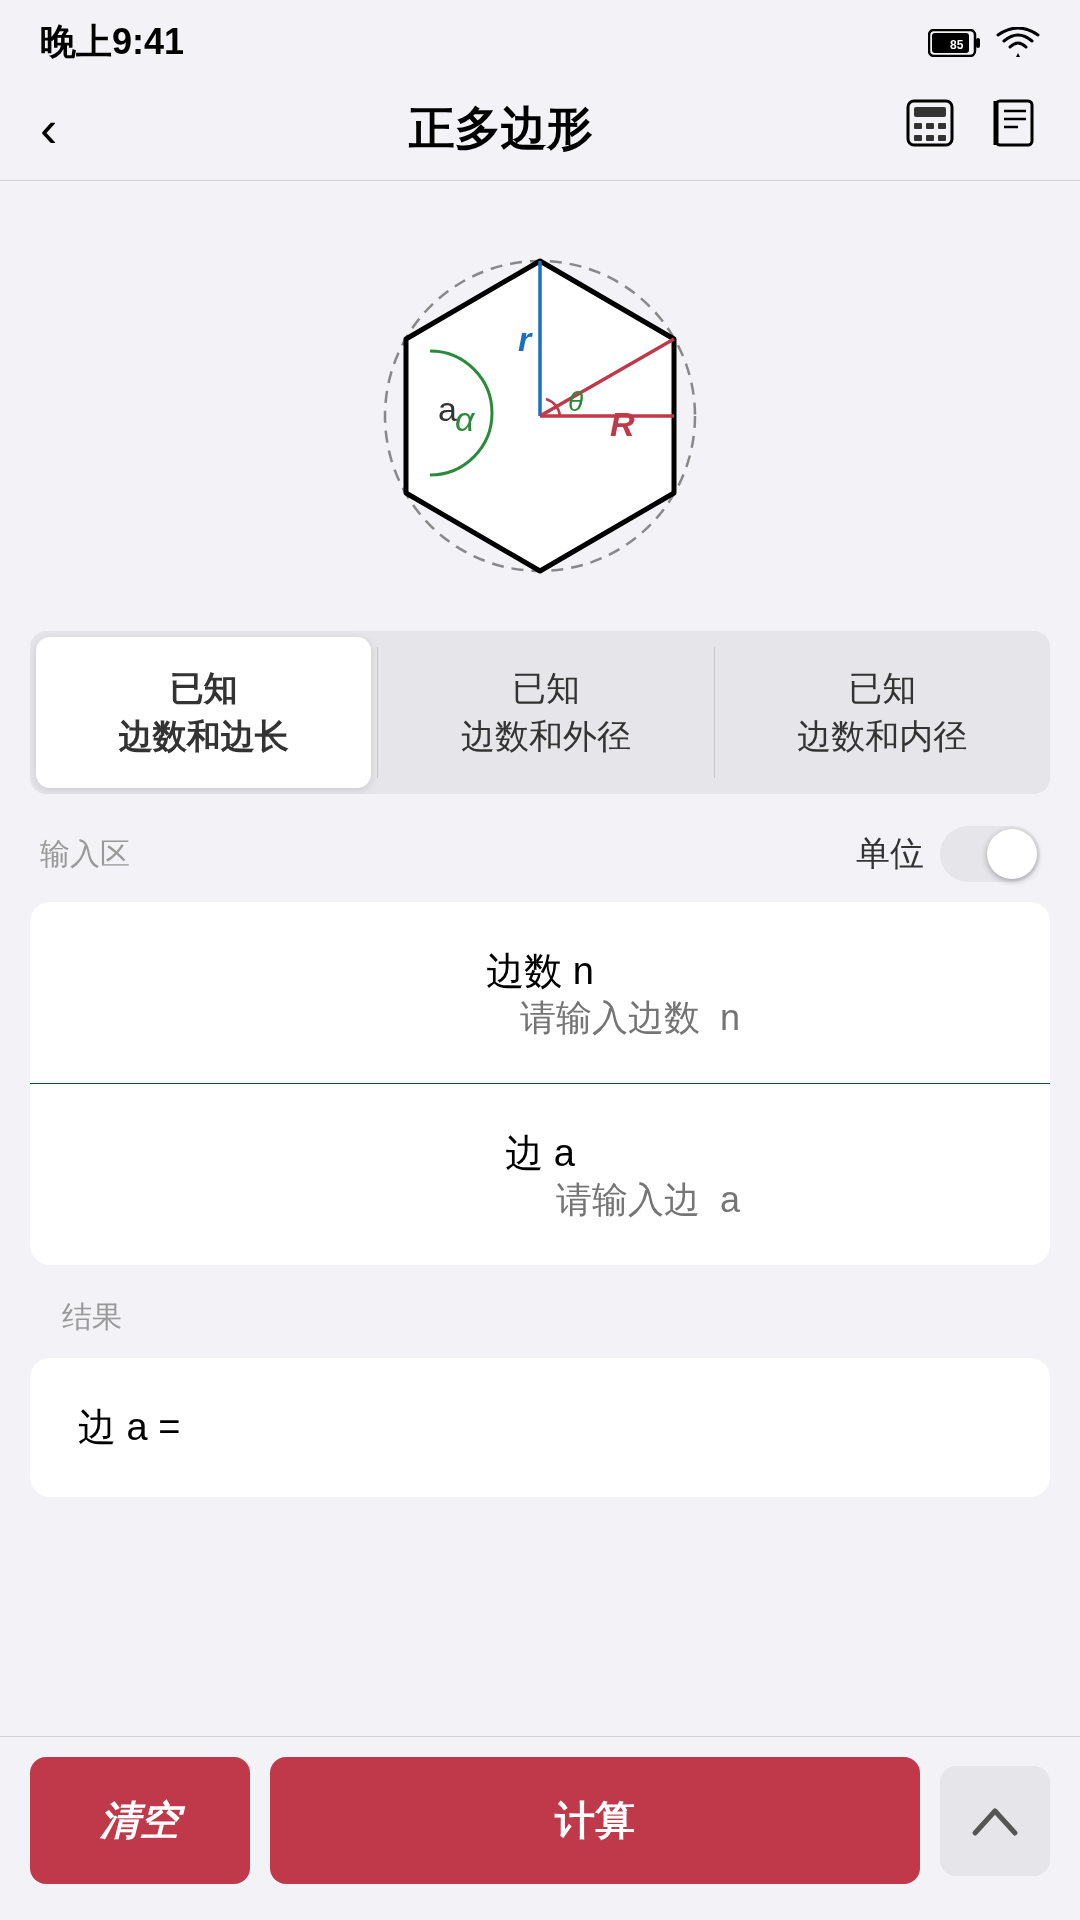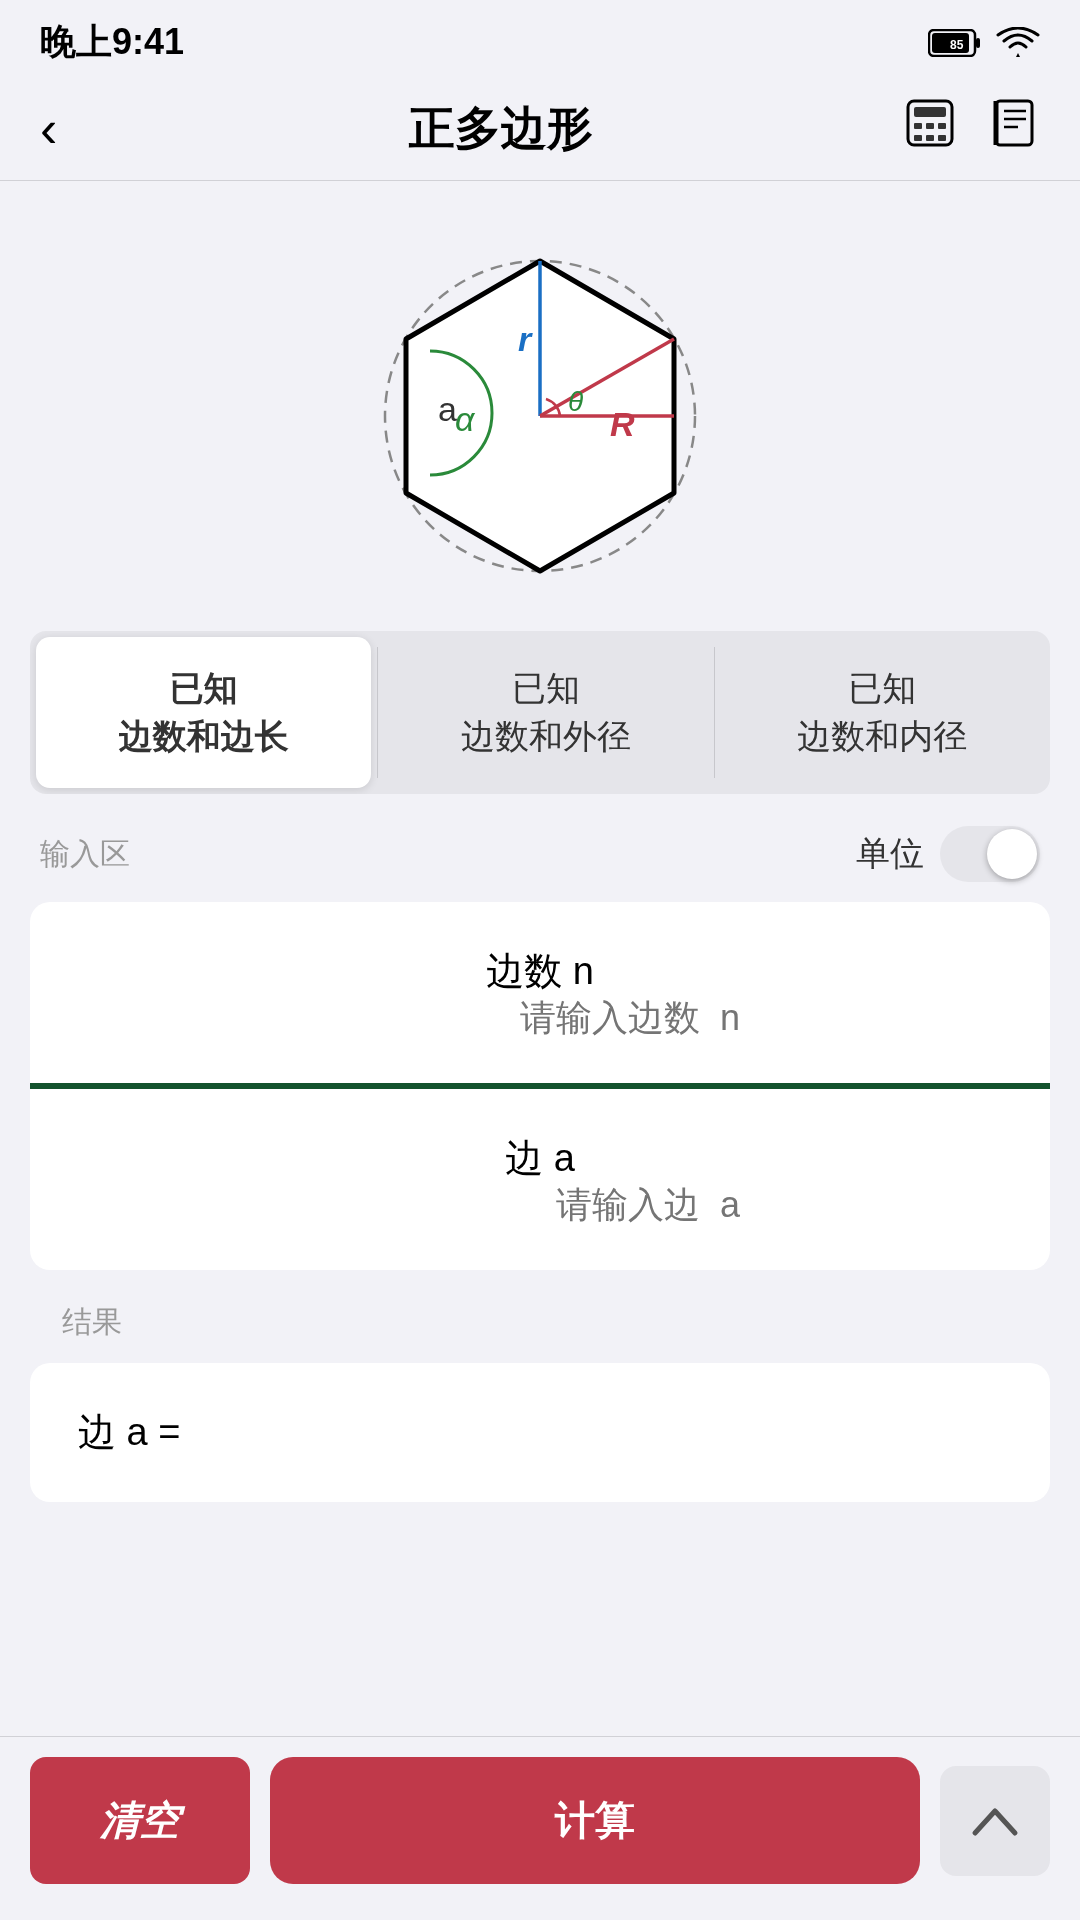--- a/index.html
+++ b/index.html
@@ -157,21 +157,21 @@
       overflow: hidden;
     }
     .input-row {
       display: flex;
       align-items: center;
       justify-content: space-between;
       padding: 44px 48px;
       flex-direction: column;
     }
     .input-row + .input-row {
-      border-top: 6px solid #14532d;
+      border-top: 1px solid #14532d;
     }
     .input-field-label {
       font-size: 38px;
       color: #000;
       font-weight: 500;
     }
 
     
     .results-label {
       font-size: 30px;
@@ -213,21 +213,21 @@
       font-weight: 600;
       text-align: center;
       cursor: pointer;
       border: none;
       outline: none;
       font-style: italic;
     }
     .btn-calculate {
       flex: 1;
       padding: 36px 0;
-      border-radius: 23px;
+      border-radius: 16px;
       background: #c0394a;
       color: #fff;
       font-size: 40px;
       font-weight: 600;
       text-align: center;
       cursor: pointer;
       border: none;
       outline: none;
     }
     .btn-collapse {

